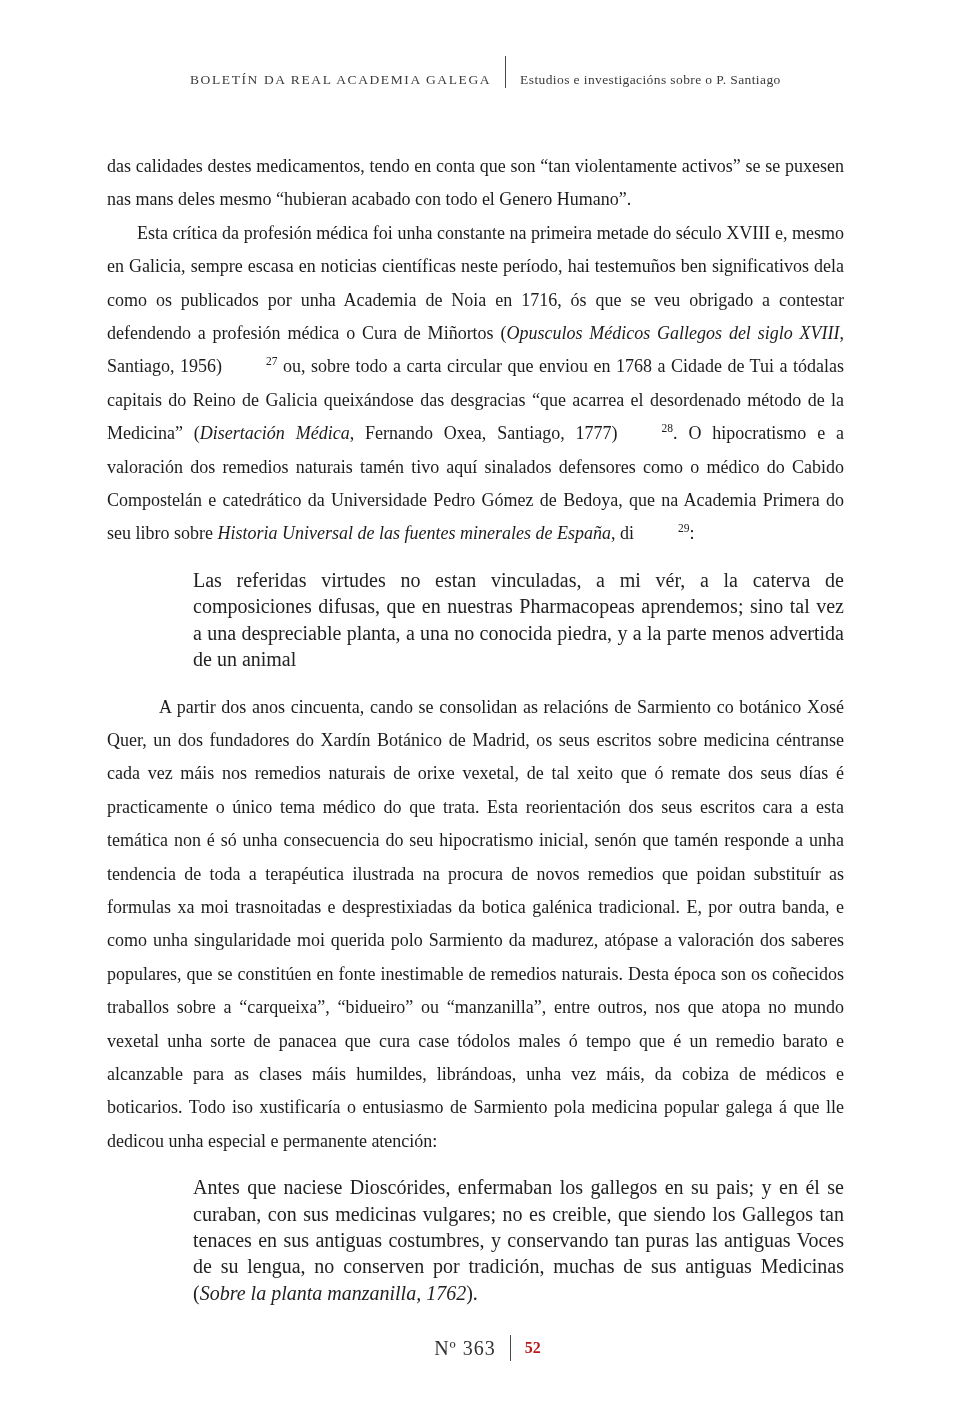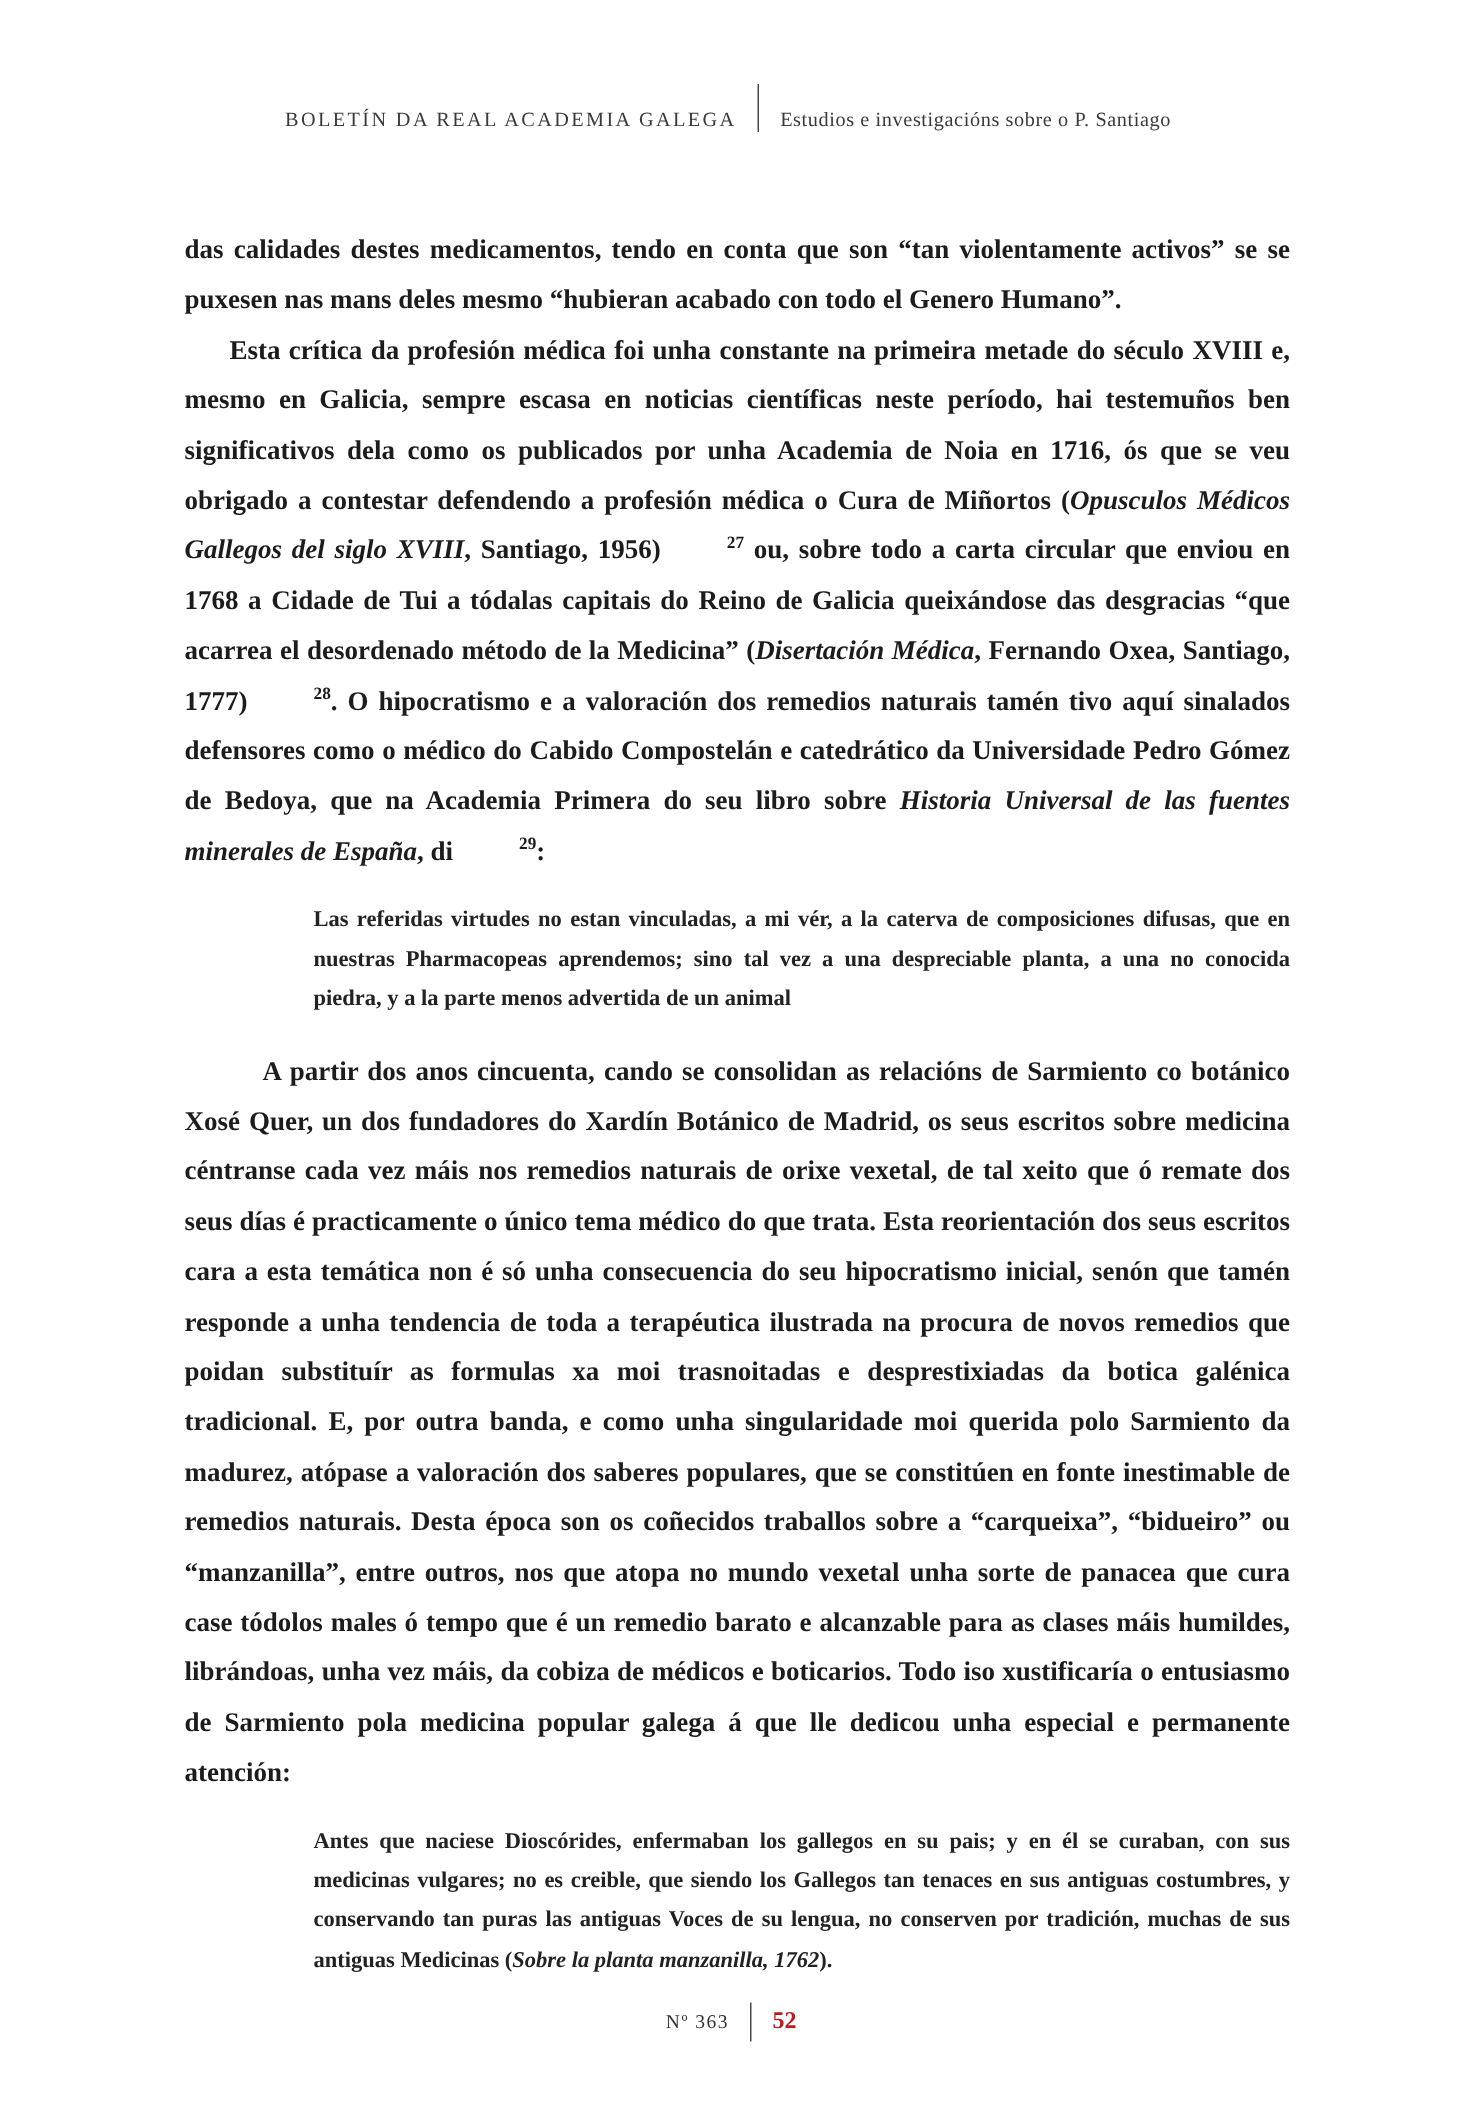--- a/index.html
+++ b/index.html
@@ -44,60 +44,59 @@
     font-size: 13.5px;
     letter-spacing: 0.4px;
     color: #3a3a3a;
     white-space: nowrap;
   }
 
   
   .content {
     position: absolute;
     top: 150px;
-    left: 123px;
+    left: 107px;
     width: 737px;
-    font-weight: bold;
   }
   .para {
     margin: 0;
     font-size: 18px;
     line-height: 33.4px;
     text-align: justify;
     color: #1c1c1c;
   }
   .para.indent-sm { text-indent: 30px; }
   .para.indent-lg { text-indent: 52px; }
   .italic { font-style: italic; }
   sup {
     font-size: 11.5px;
     line-height: 0;
     vertical-align: super;
     margin-left: 44px;
   }
   .quote {
     margin: 16px 0 18px 86px;
-    font-size: 15px;
+    font-size: 20px;
     line-height: 26.4px;
     text-align: justify;
     color: #222222;
   }
 
   
   .footer {
     position: absolute;
     bottom: 56px;
     left: 0;
     width: 975px;
     display: flex;
     justify-content: center;
     align-items: center;
   }
   .footer-issue {
-    font-size: 13px;
+    font-size: 20px;
     letter-spacing: 1px;
     color: #333333;
   }
   .footer-divider {
     width: 1px;
     height: 26px;
     background: #4a4a4a;
     margin: 0 14px;
   }
   .footer-page {

